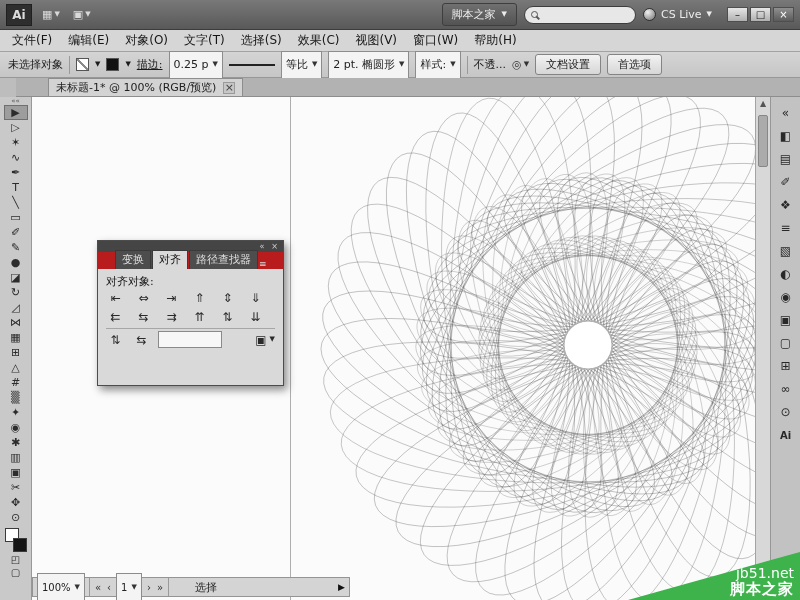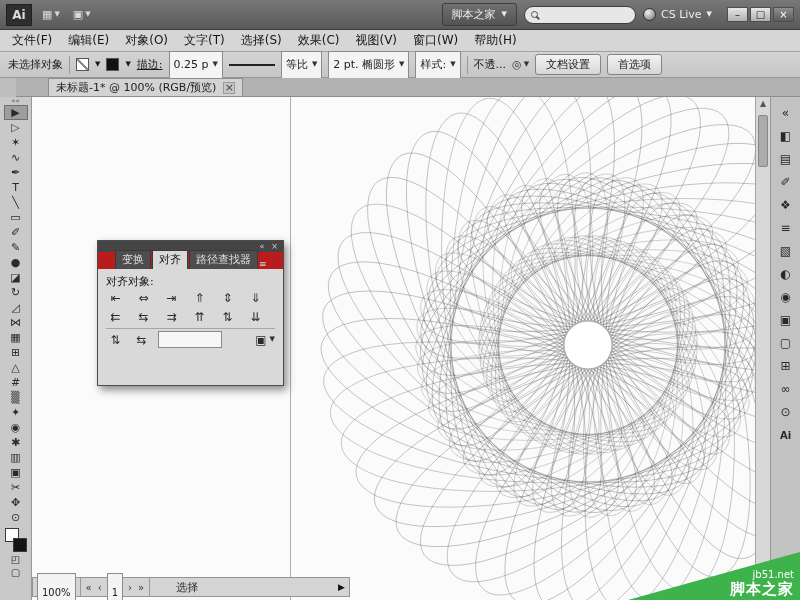--- a/index.html
+++ b/index.html
@@ -73,21 +73,21 @@
   .vthumb{position:absolute;left:2px;right:2px;top:18px;height:52px;background:#ababab;border:1px solid #878787;border-radius:2px;}
 
   
   .dock{position:absolute;right:0;top:97px;width:30px;height:503px;background:#c2c2c2;border-left:1px solid #969696;padding-top:4px;}
   .dock-ic{width:24px;height:22px;margin:1px auto;display:flex;align-items:center;justify-content:center;font-size:12px;color:#282828;}
   .dock-ic.text{font-size:10px;font-weight:bold;}
 
   
   .statusbar{position:absolute;left:32px;top:577px;width:318px;height:20px;background:#d4d4d4;border:1px solid #949494;
     display:flex;align-items:center;gap:4px;padding:0 4px;font-size:11px;color:#1d1d1d;z-index:5;}
-  .statusbar .combo{height:15px;font-size:10px;flex-direction:column;}
+  .statusbar .combo{height:15px;font-size:10px;}
   .nav-glyph{font-size:10px;color:#333;padding:0 1px;}
   .status-text{margin-left:22px;}
   .expand-arrow{margin-left:auto;font-size:9px;color:#111;}
 
   
   .alignpanel{position:absolute;left:97px;top:240px;width:187px;height:146px;background:#d9d9d9;border:1px solid #4c4c4c;
     box-shadow:3px 4px 8px rgba(0,0,0,0.45);z-index:6;font-size:11px;color:#141414;}
   .ap-title{height:11px;background:#454545;display:flex;justify-content:flex-end;align-items:center;gap:7px;padding:0 5px;color:#cfcfcf;font-size:8px;line-height:1;}
   .ap-tabs{height:17px;background:#b91c1c;display:flex;align-items:flex-end;gap:1px;padding:2px 17px 0;}
   .ap-tab{font-size:11px;padding:1px 6px 2px;color:#dedede;background:#4d4d4d;border:1px solid #3a3a3a;border-bottom:none;white-space:nowrap;}
@@ -100,21 +100,21 @@
   .ap-divider{border-top:1px solid #a6a6a6;margin:3px 0 2px;}
   .ap-spacing-head{display:flex;justify-content:space-between;align-items:center;}
   .ap-bottom{display:flex;align-items:center;gap:7px;margin-top:2px;}
   .ap-input{width:64px;height:17px;border:1px solid #8a8a8a;background:#f7f7f7;font-size:11px;padding:0 3px;color:#222;}
   .ap-dd{display:flex;align-items:center;gap:3px;margin-left:auto;font-size:12px;color:#2a2a2a;}
 
   
   .watermark{position:absolute;right:0;bottom:0;width:172px;height:48px;z-index:9;
     clip-path:polygon(0 100%,100% 0,100% 100%);display:block;}
   .wm-text{position:absolute;right:6px;bottom:2px;text-align:right;color:#ffffff;line-height:1.15;}
-  .wm-line1{font-size:10px;}
+  .wm-line1{font-size:14px;}
   .wm-line2{font-size:15px;font-weight:bold;letter-spacing:1px;}
 </style>
 </head>
 <body>
 
 <div id="app">
 
   <div class="titlebar">
     <div class="ai-logo">Ai</div>
     <div class="tb-icon">

